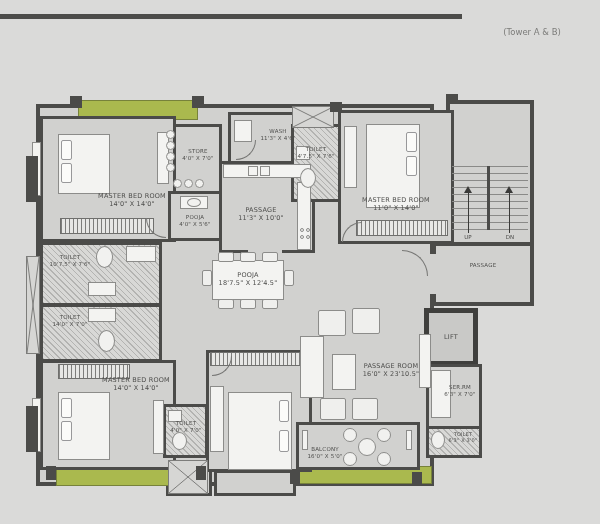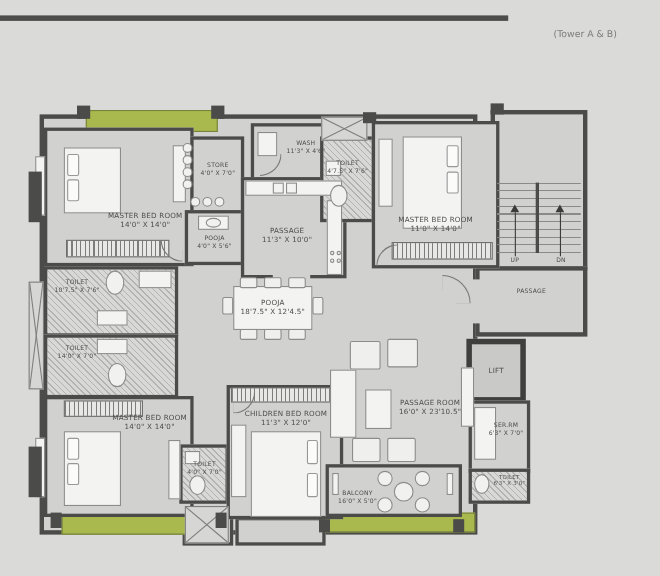--- a/index.html
+++ b/index.html
@@ -238,24 +238,20 @@
     <div>18'7.5" X 12'4.5"</div>
   </div>
   <div class="lbl" style="left:96px;top:376px;width:80px;">
     <div>MASTER BED ROOM</div>
     <div>14'0" X 14'0"</div>
   </div>
   <div class="lbl tiny" style="left:166px;top:420px;width:40px;">
     <div>TOILET</div>
     <div>4'0" X 7'0"</div>
   </div>
-  <div class="lbl" style="left:218px;top:372px;width:84px;">
-    <div>CHILDREN BED ROOM</div>
-    <div>11'3" X 12'0"</div>
-  </div>
   <div class="lbl" style="left:354px;top:362px;width:74px;">
     <div>PASSAGE ROOM</div>
     <div>16'0" X 23'10.5"</div>
   </div>
   <div class="lbl tiny" style="left:302px;top:446px;width:46px;">
     <div>BALCONY</div>
     <div>16'0" X 5'0"</div>
   </div>
   <div class="lbl tiny" style="left:446px;top:431px;width:34px;font-size:5px;">
     <div>TOILET</div>

